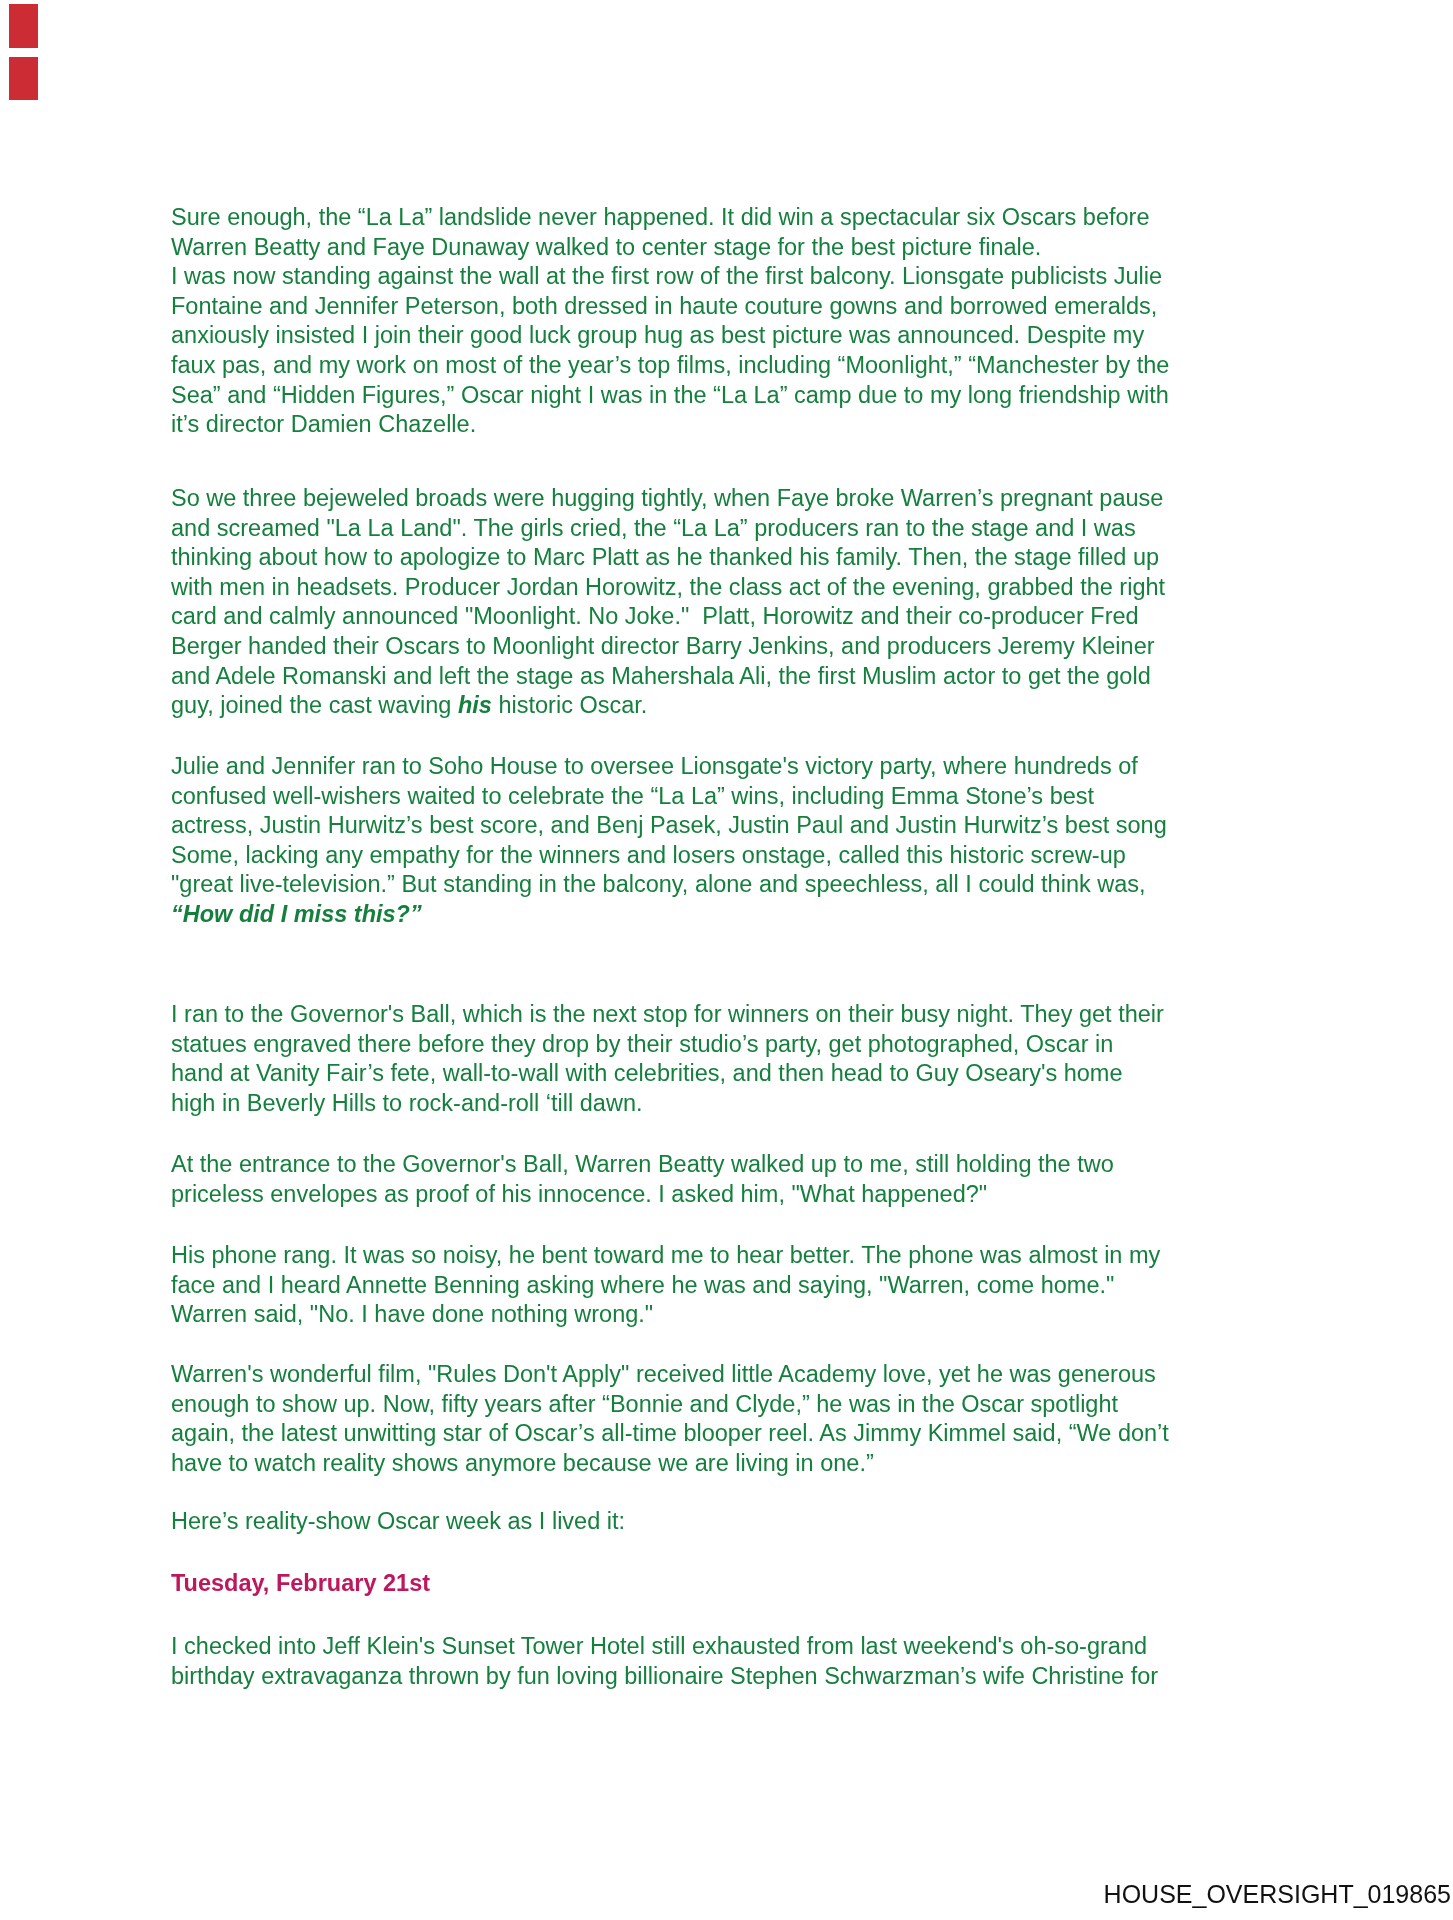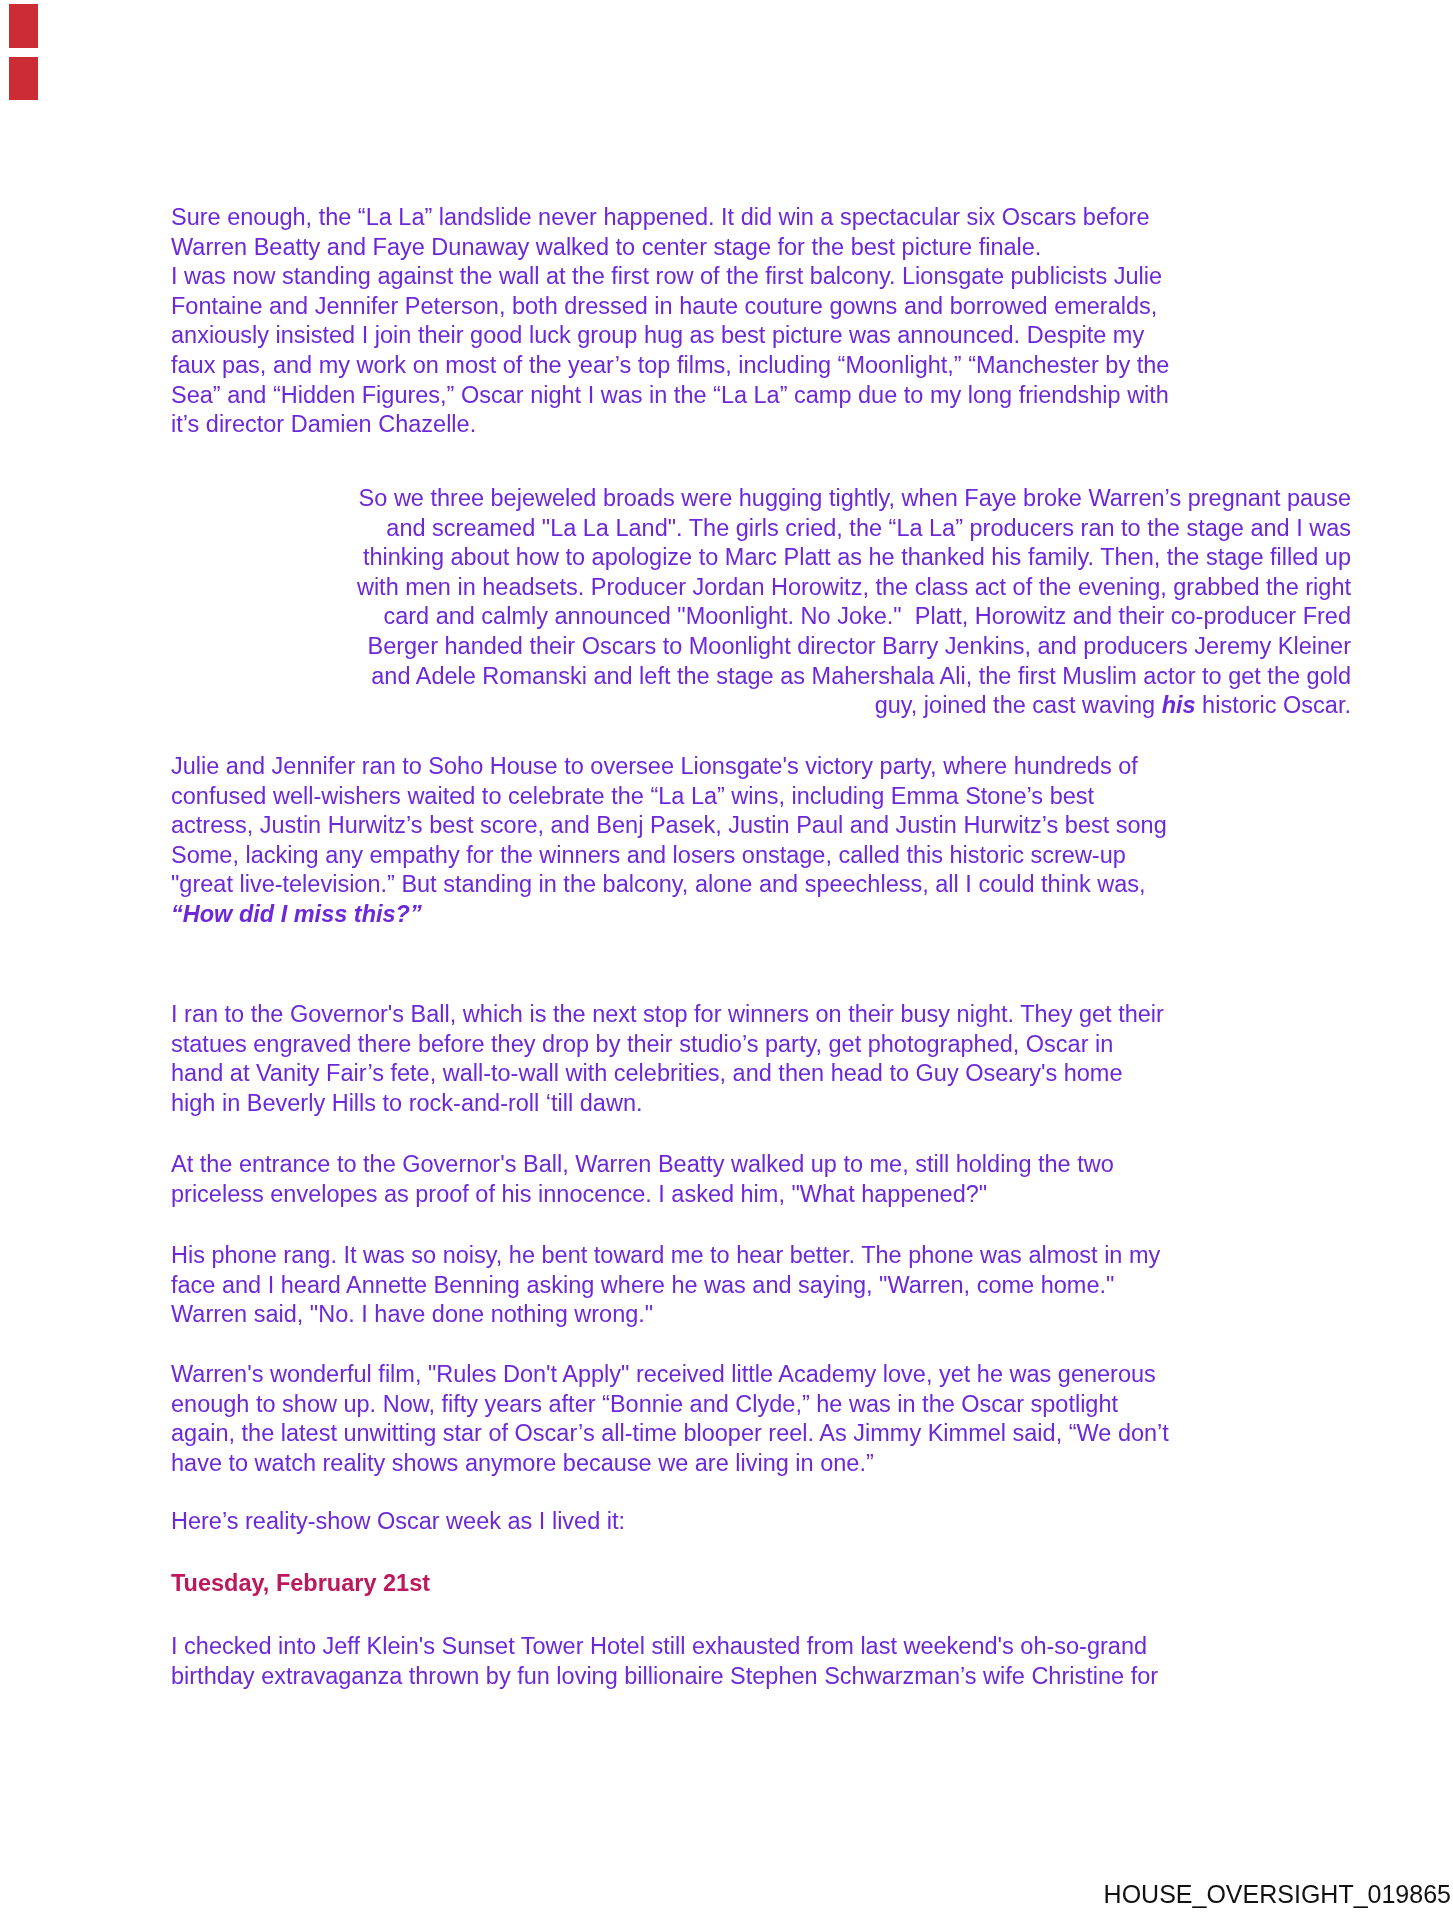--- a/index.html
+++ b/index.html
@@ -19,25 +19,25 @@
     background:#cc2d35;
   }
   .red-mark.m1{top:4px;height:44px;}
   .red-mark.m2{top:57px;height:43px;}
   .para{
     position:absolute;
     left:171px;
     width:1180px;
     font-size:23.5px;
     line-height:29.6px;
-    color:#6d28d9;
+    color:#15803d;
   }
   .line{white-space:pre;}
   .p1{top:203px;}
-  .p2{top:484px;text-align:right;}
+  .p2{top:484px;}
   .p3{top:752px;}
   .p4{top:1000px;}
   .p5{top:1150px;}
   .p6{top:1241px;}
   .p7{top:1360px;}
   .p8{top:1507px;}
   .heading{top:1569px;font-weight:bold;color:#be185d;}
   .p10{top:1632px;}
   .italic{font-style:italic;font-weight:bold;}
   .footer{

